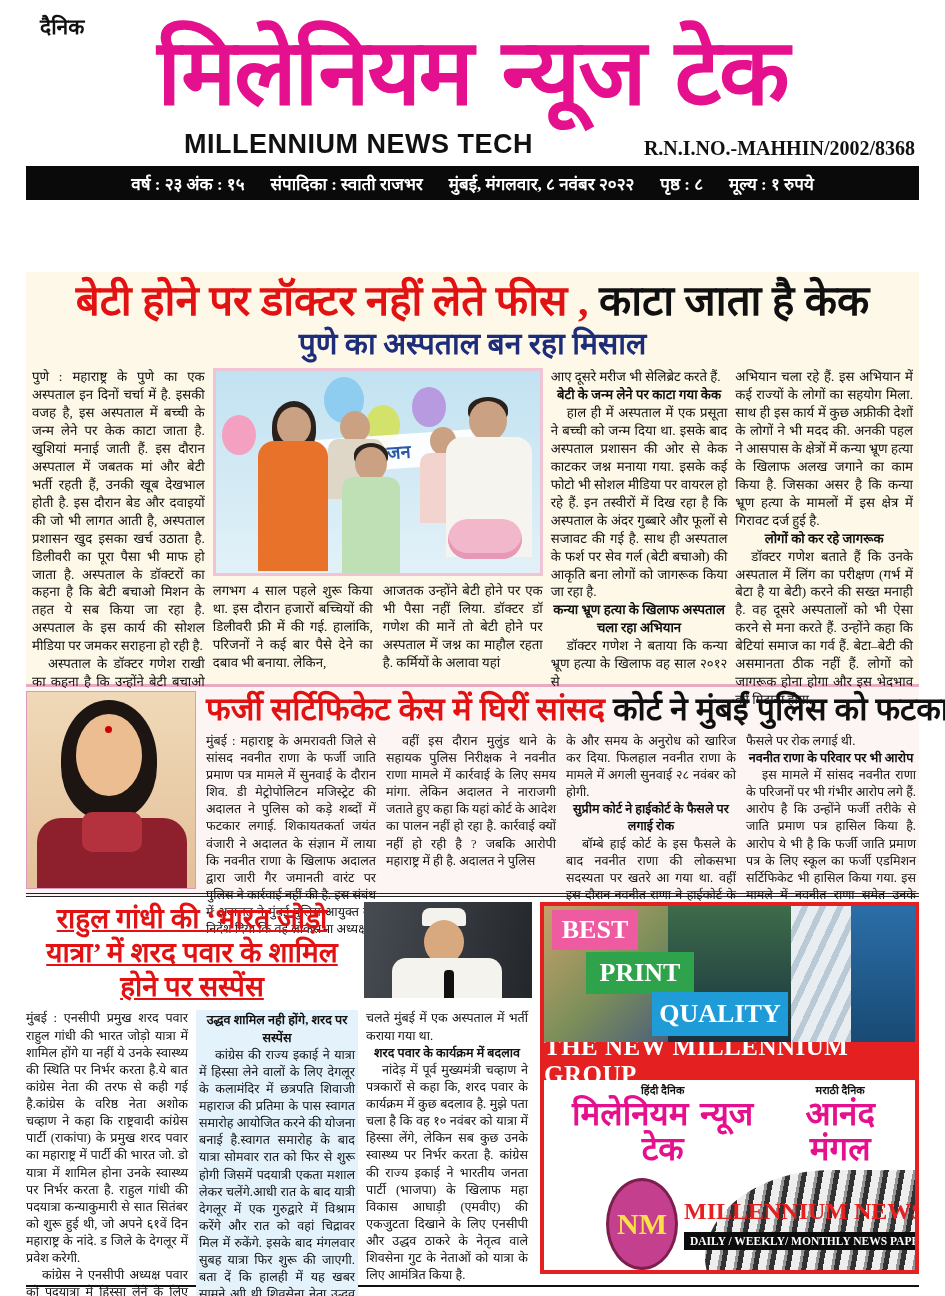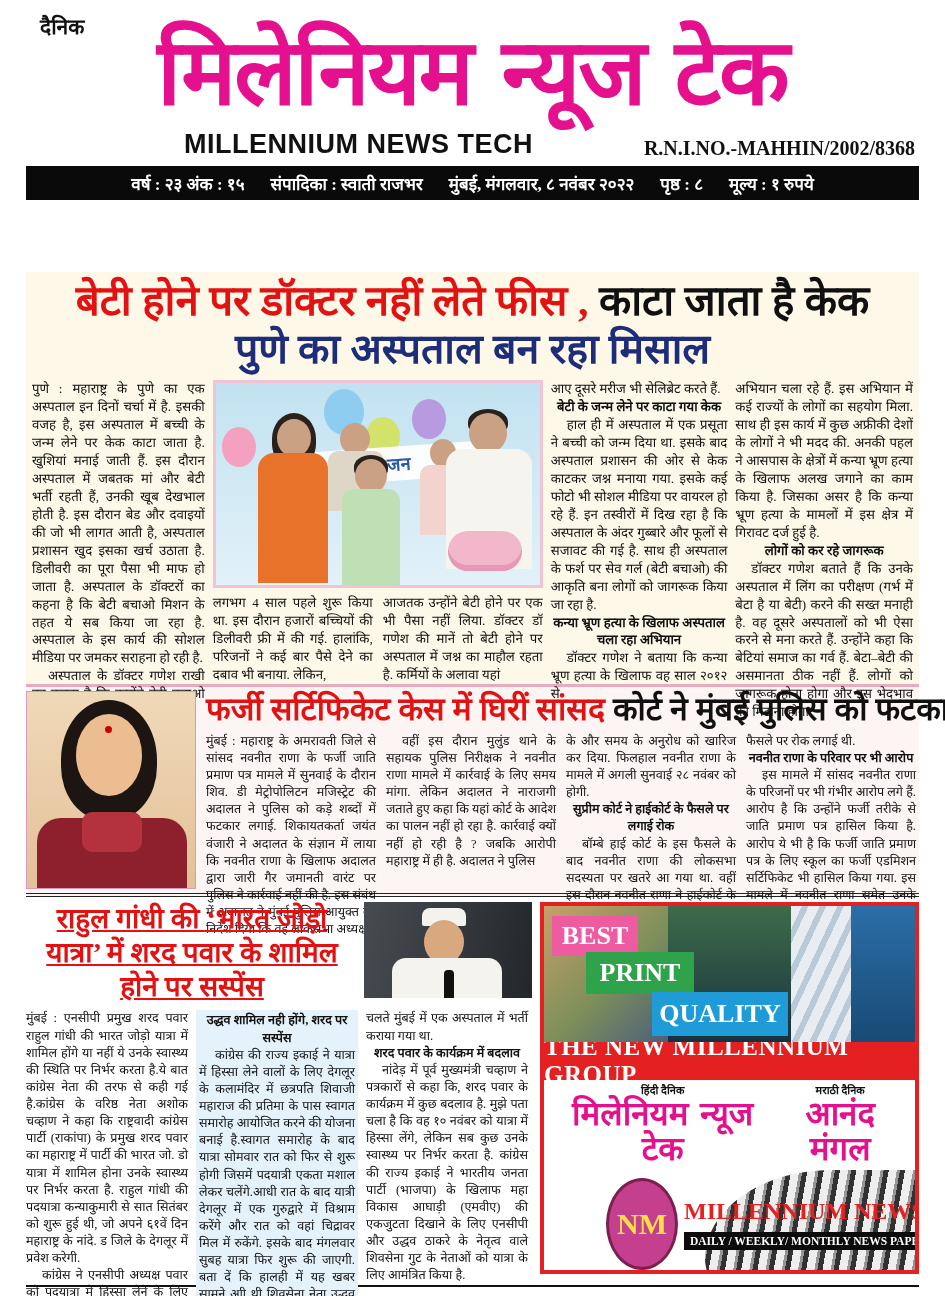--- a/index.html
+++ b/index.html
@@ -22,21 +22,21 @@
   .mast-rni{font-family:"Liberation Serif",serif;font-weight:bold;font-size:20px;}
   .info-bar{background:#0a0a0a;color:#fff;height:34px;display:flex;align-items:center;justify-content:center;gap:26px;
     font-size:17px;font-weight:bold;}
   .info-bar span{white-space:nowrap;}
 
   
   .article1{background:var(--cream);height:415px;padding:6px 6px 4px 6px;border-bottom:3px solid #e9a9bf;}
   .a1-head1{text-align:center;font-weight:900;font-size:42px;line-height:1.12;white-space:nowrap;}
   .a1-head1 .rd{color:var(--red);}
   .a1-head1 .bk{color:#101010;margin-top:25px;}
-  .a1-head2{text-align:center;font-weight:900;font-size:41px;color:var(--navy);line-height:1.1;margin-top:2px;}
+  .a1-head2{text-align:center;font-weight:900;font-size:30px;color:var(--navy);line-height:1.1;margin-top:2px;}
   .a1-cols{display:flex;gap:8px;margin-top:8px;}
   .ncol{font-size:13.2px;line-height:1.36;text-align:justify;}
   .ncol p{text-indent:16px;}
   .ncol p.noindent{text-indent:0;}
   .subhead{font-weight:bold;text-align:center;text-indent:0 !important;}
   .a1-c1{width:176px;}
   .a1-mid{width:330px;display:flex;flex-direction:column;}
   .a1-c4{width:180px;}
   .a1-c5{width:181px;}
   .a1-midcols{display:flex;gap:10px;margin-top:6px;}
@@ -103,21 +103,21 @@
 
   
   .ad{width:379px;height:372px;border:4px solid var(--adred);background:#fff;position:relative;overflow:hidden;}
   .collage{height:136px;position:relative;display:flex;}
   .cimg{flex:1;}
   .c1{background:linear-gradient(135deg,#c8a06a,#7d8f5a 55%,#4c5f7a);}
   .c2{background:linear-gradient(#3e6b4a,#17323f);}
   .c3{background:repeating-linear-gradient(115deg,#e8edf2 0 10px,#b9c9d6 10px 16px),linear-gradient(#dfe5ea,#9fb4c4);}
   .c3b{position:absolute;right:0;top:0;width:64px;height:136px;background:linear-gradient(#2b6ea8,#184a74);}
   .badge{position:absolute;color:#fff;font-family:"Liberation Serif",serif;font-weight:bold;display:flex;align-items:center;justify-content:center;}
-  .bd1{left:8px;top:10px;width:86px;height:40px;background:var(--adpink);font-size:26px;}
+  .bd1{left:8px;top:4px;width:86px;height:40px;background:var(--adpink);font-size:26px;}
   .bd2{left:42px;top:46px;width:108px;height:42px;background:var(--adgreen);font-size:26px;}
   .bd3{left:108px;top:86px;width:136px;height:44px;background:var(--adblue);font-size:26px;}
   .ad-band{height:38px;background:var(--adred);color:#fff;display:flex;align-items:center;justify-content:center;
     font-family:"Liberation Serif",serif;font-weight:bold;font-size:25px;letter-spacing:.5px;}
   .papers{display:flex;justify-content:space-between;padding:2px 8px 0 8px;}
   .paper{text-align:center;}
   .paper .tag{font-size:11px;font-weight:bold;}
   .paper .nm{color:var(--pink);font-weight:900;font-size:33px;font-family:"DejaVu Sans","Liberation Sans",sans-serif;line-height:1.05;}
   .ad-bottom{position:relative;height:148px;margin-top:4px;}
   .swirl{position:absolute;right:0;top:0;width:210px;height:148px;

